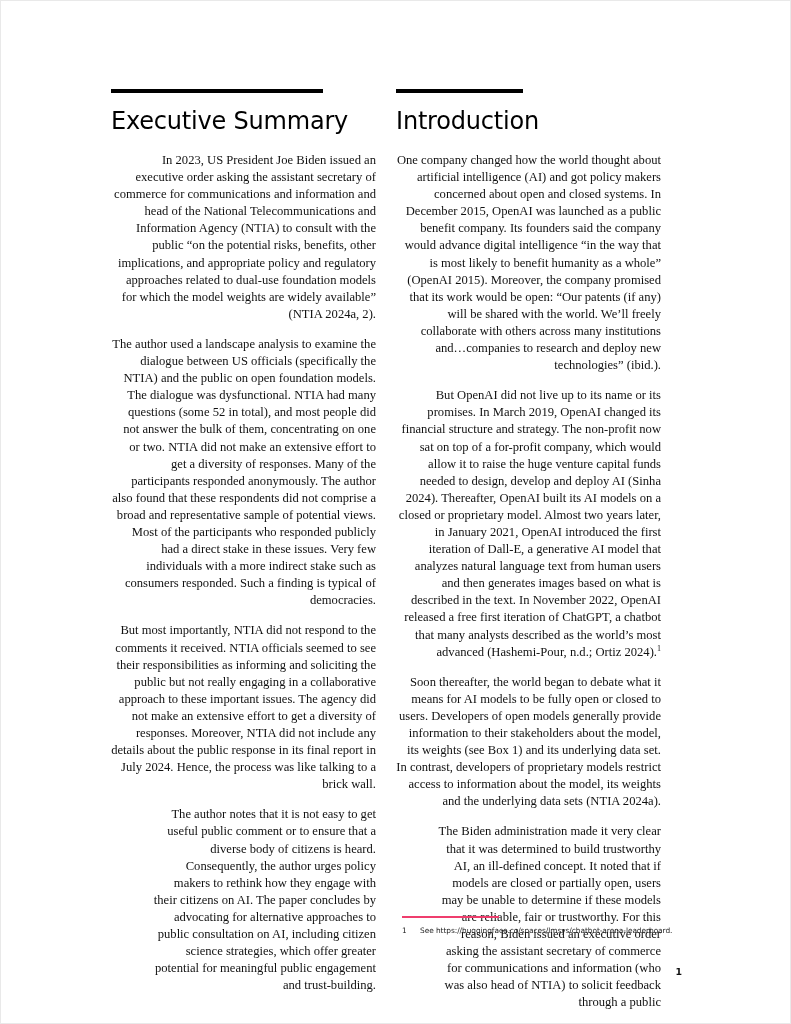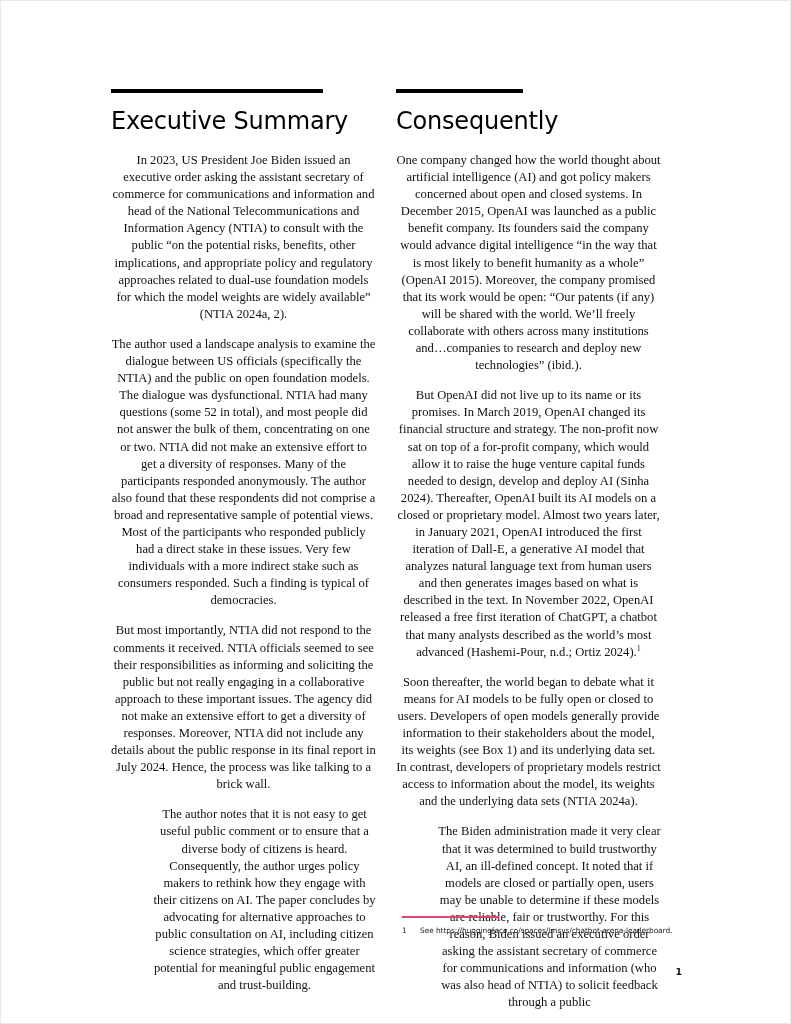--- a/index.html
+++ b/index.html
@@ -52,21 +52,21 @@
     margin: 0 0 17px 0;
     color: #000000;
   }
 
   p.body-para {
     font-family: "Liberation Serif", serif;
     font-size: 12.6px;
     line-height: 17.1px;
     color: #111111;
     margin: 0 0 13px 0;
-    text-align: center;
+    text-align: right;
     hyphens: none;
   }
   p.body-para:last-child { margin-bottom: 0; margin-left: 42px; }
 
   sup.fn-marker {
     font-size: 8px;
     vertical-align: super;
     line-height: 0;
   }
 
@@ -135,21 +135,21 @@
       <h1 class="section-title">Executive Summary</h1>
 
       <p class="body-para">In 2023, US President Joe Biden issued an executive order asking the assistant secretary of commerce for communications and information and head of the National Telecommunications and Information Agency (NTIA) to consult with the public “on the potential risks, benefits, other implications, and appropriate policy and regulatory approaches related to dual-use foundation models for which the model weights are widely available” (NTIA 2024a, 2).</p>
       <p class="body-para">The author used a landscape analysis to examine the dialogue between US officials (specifically the NTIA) and the public on open foundation models. The dialogue was dysfunctional. NTIA had many questions (some 52 in total), and most people did not answer the bulk of them, concentrating on one or two. NTIA did not make an extensive effort to get a diversity of responses. Many of the participants responded anonymously. The author also found that these respondents did not comprise a broad and representative sample of potential views. Most of the participants who responded publicly had a direct stake in these issues. Very few individuals with a more indirect stake such as consumers responded. Such a finding is typical of democracies.</p>
       <p class="body-para">But most importantly, NTIA did not respond to the comments it received. NTIA officials seemed to see their responsibilities as informing and soliciting the public but not really engaging in a collaborative approach to these important issues. The agency did not make an extensive effort to get a diversity of responses. Moreover, NTIA did not include any details about the public response in its final report in July 2024. Hence, the process was like talking to a brick wall.</p>
       <p class="body-para">The author notes that it is not easy to get useful public comment or to ensure that a diverse body of citizens is heard. Consequently, the author urges policy makers to rethink how they engage with their citizens on AI. The paper concludes by advocating for alternative approaches to public consultation on AI, including citizen science strategies, which offer greater potential for meaningful public engagement and trust-building.</p>
     </div>
 
     <div class="col">
       <div class="section-rule rule-intro"></div>
-      <h1 class="section-title">Consequently</h1>
+      <h1 class="section-title">Introduction</h1>
 
       <p class="body-para">One company changed how the world thought about artificial intelligence (AI) and got policy makers concerned about open and closed systems. In December 2015, OpenAI was launched as a public benefit company. Its founders said the company would advance digital intelligence “in the way that is most likely to benefit humanity as a whole” (OpenAI 2015). Moreover, the company promised that its work would be open: “Our patents (if any) will be shared with the world. We’ll freely collaborate with others across many institutions and…companies to research and deploy new technologies” (ibid.).</p>
       <p class="body-para"><span>But OpenAI did not live up to its name or its promises. In March 2019, OpenAI changed its financial structure and strategy. The non-profit now sat on top of a for-profit company, which would allow it to raise the huge venture capital funds needed to design, develop and deploy AI (Sinha 2024). Thereafter, OpenAI built its AI models on a closed or proprietary model. Almost two years later, in January 2021, OpenAI introduced the first iteration of Dall-E, a generative AI model that analyzes natural language text from human users and then generates images based on what is described in the text. In November 2022, OpenAI released a free first iteration of ChatGPT, a chatbot that many analysts described as the world’s most advanced (Hashemi-Pour, n.d.; Ortiz 2024).</span><sup class="fn-marker">1</sup></p>
       <p class="body-para">Soon thereafter, the world began to debate what it means for AI models to be fully open or closed to users. Developers of open models generally provide information to their stakeholders about the model, its weights (see Box 1) and its underlying data set. In contrast, developers of proprietary models restrict access to information about the model, its weights and the underlying data sets (NTIA 2024a).</p>
       <p class="body-para">The Biden administration made it very clear that it was determined to build trustworthy AI, an ill-defined concept. It noted that if models are closed or partially open, users may be unable to determine if these models are reliable, fair or trustworthy. For this reason, Biden issued an executive order asking the assistant secretary of commerce for communications and information (who was also head of NTIA) to solicit feedback through a public</p>
     </div>
 
   </div>
 
   <div class="footnote-area">

